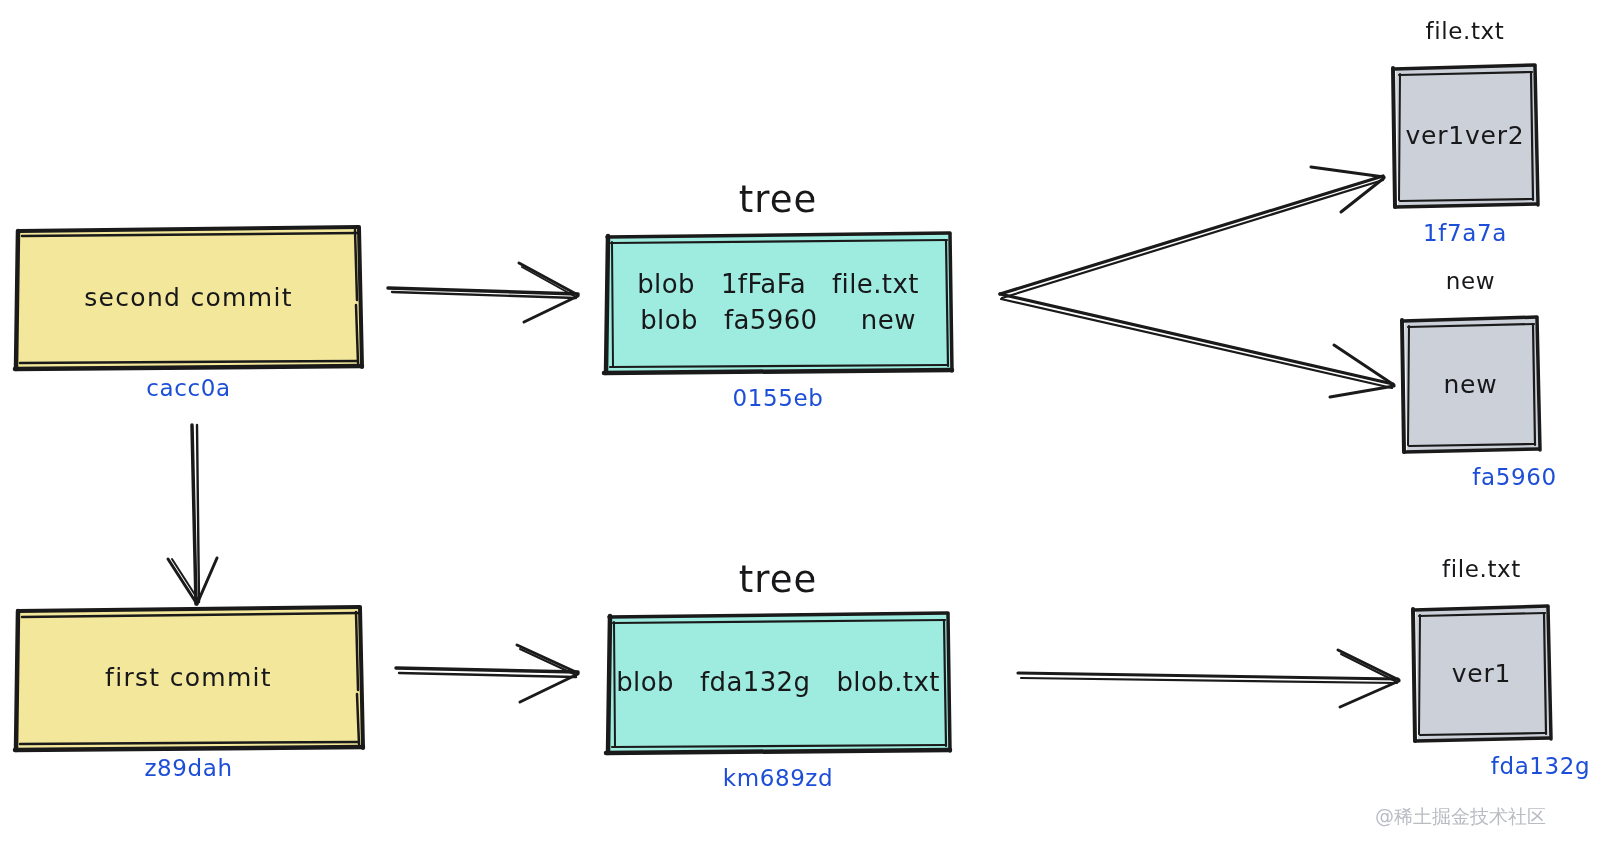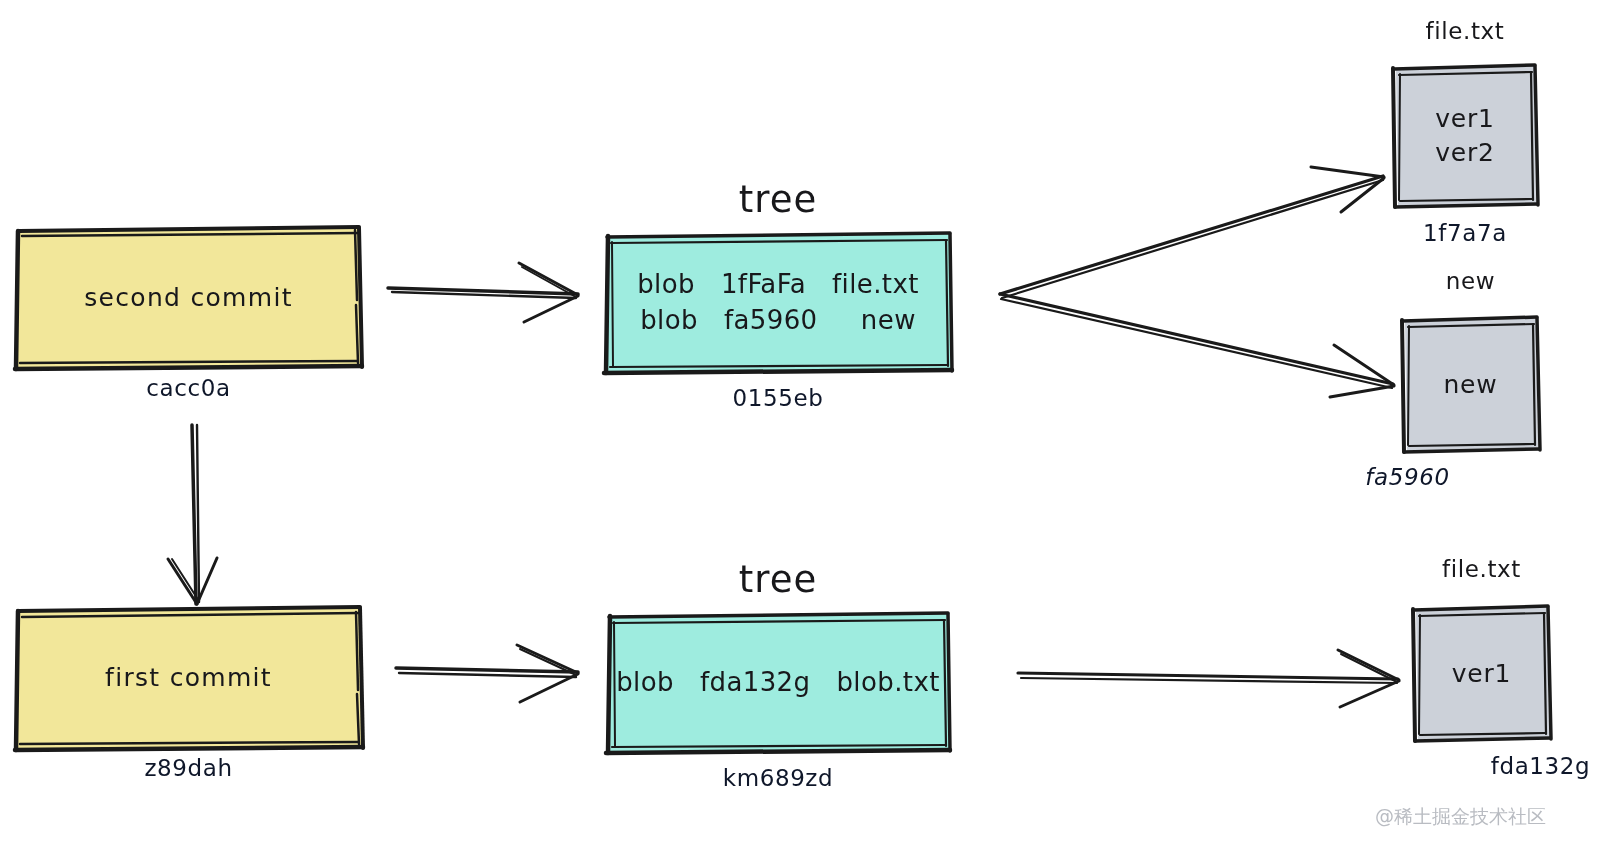--- a/index.html
+++ b/index.html
@@ -22,21 +22,21 @@
     left: 0;
     top: 0;
     width: 1614px;
     height: 845px;
     pointer-events: none;
   }
   .node {
     position: absolute;
     box-sizing: border-box;
     display: flex;
-    flex-direction: column;
+    flex-direction: row;
     align-items: center;
     justify-content: center;
     text-align: center;
   }
   .node-label-text {
     font-family: "DejaVu Sans", sans-serif;
     color: #18181b;
     letter-spacing: 0.5px;
     line-height: 1.28;
     white-space: pre;
@@ -55,21 +55,21 @@
   }
   .caption.small {
     font-size: 23px;
     letter-spacing: 0.6px;
   }
   
   .hash {
     position: absolute;
     font-family: "DejaVu Sans", sans-serif;
     font-size: 23px;
-    color: #0f172a;
+    color: #1d4ed8;
     text-align: center;
     letter-spacing: 0.6px;
     white-space: pre;
   }
   .commit-text {
     font-size: 25px;
     letter-spacing: 1.3px;
   }
   .tree-row {
     font-size: 26px;
@@ -264,21 +264,21 @@
   <div class="node" style="left:1395px; top:66px; width:140px; height:140px;">
     <span class="node-label-text blob-text">ver1</span>
     <span class="node-label-text blob-text">ver2</span>
   </div>
   <div class="hash" style="left:1395px; top:220px; width:140px;">1f7a7a</div>
 
   <div class="caption small" style="left:1404px; top:268px; width:133px;">new</div>
   <div class="node" style="left:1404px; top:318px; width:133px; height:133px;">
     <span class="node-label-text blob-text">new</span>
   </div>
-  <div class="hash" style="left:1341px; top:464px; width:133px;font-style:italic;">fa5960</div>
+  <div class="hash" style="left:1448px; top:464px; width:133px;">fa5960</div>
 
   <div class="caption small" style="left:1415px; top:556px; width:133px;">file.txt</div>
   <div class="node" style="left:1415px; top:607px; width:133px; height:133px;">
     <span class="node-label-text blob-text">ver1</span>
   </div>
   <div class="hash" style="left:1474px; top:753px; width:133px;">fda132g</div>
 
   <div class="watermark" style="left:1375px; top:804px;">@稀土掘金技术社区</div>
 
 </div>

